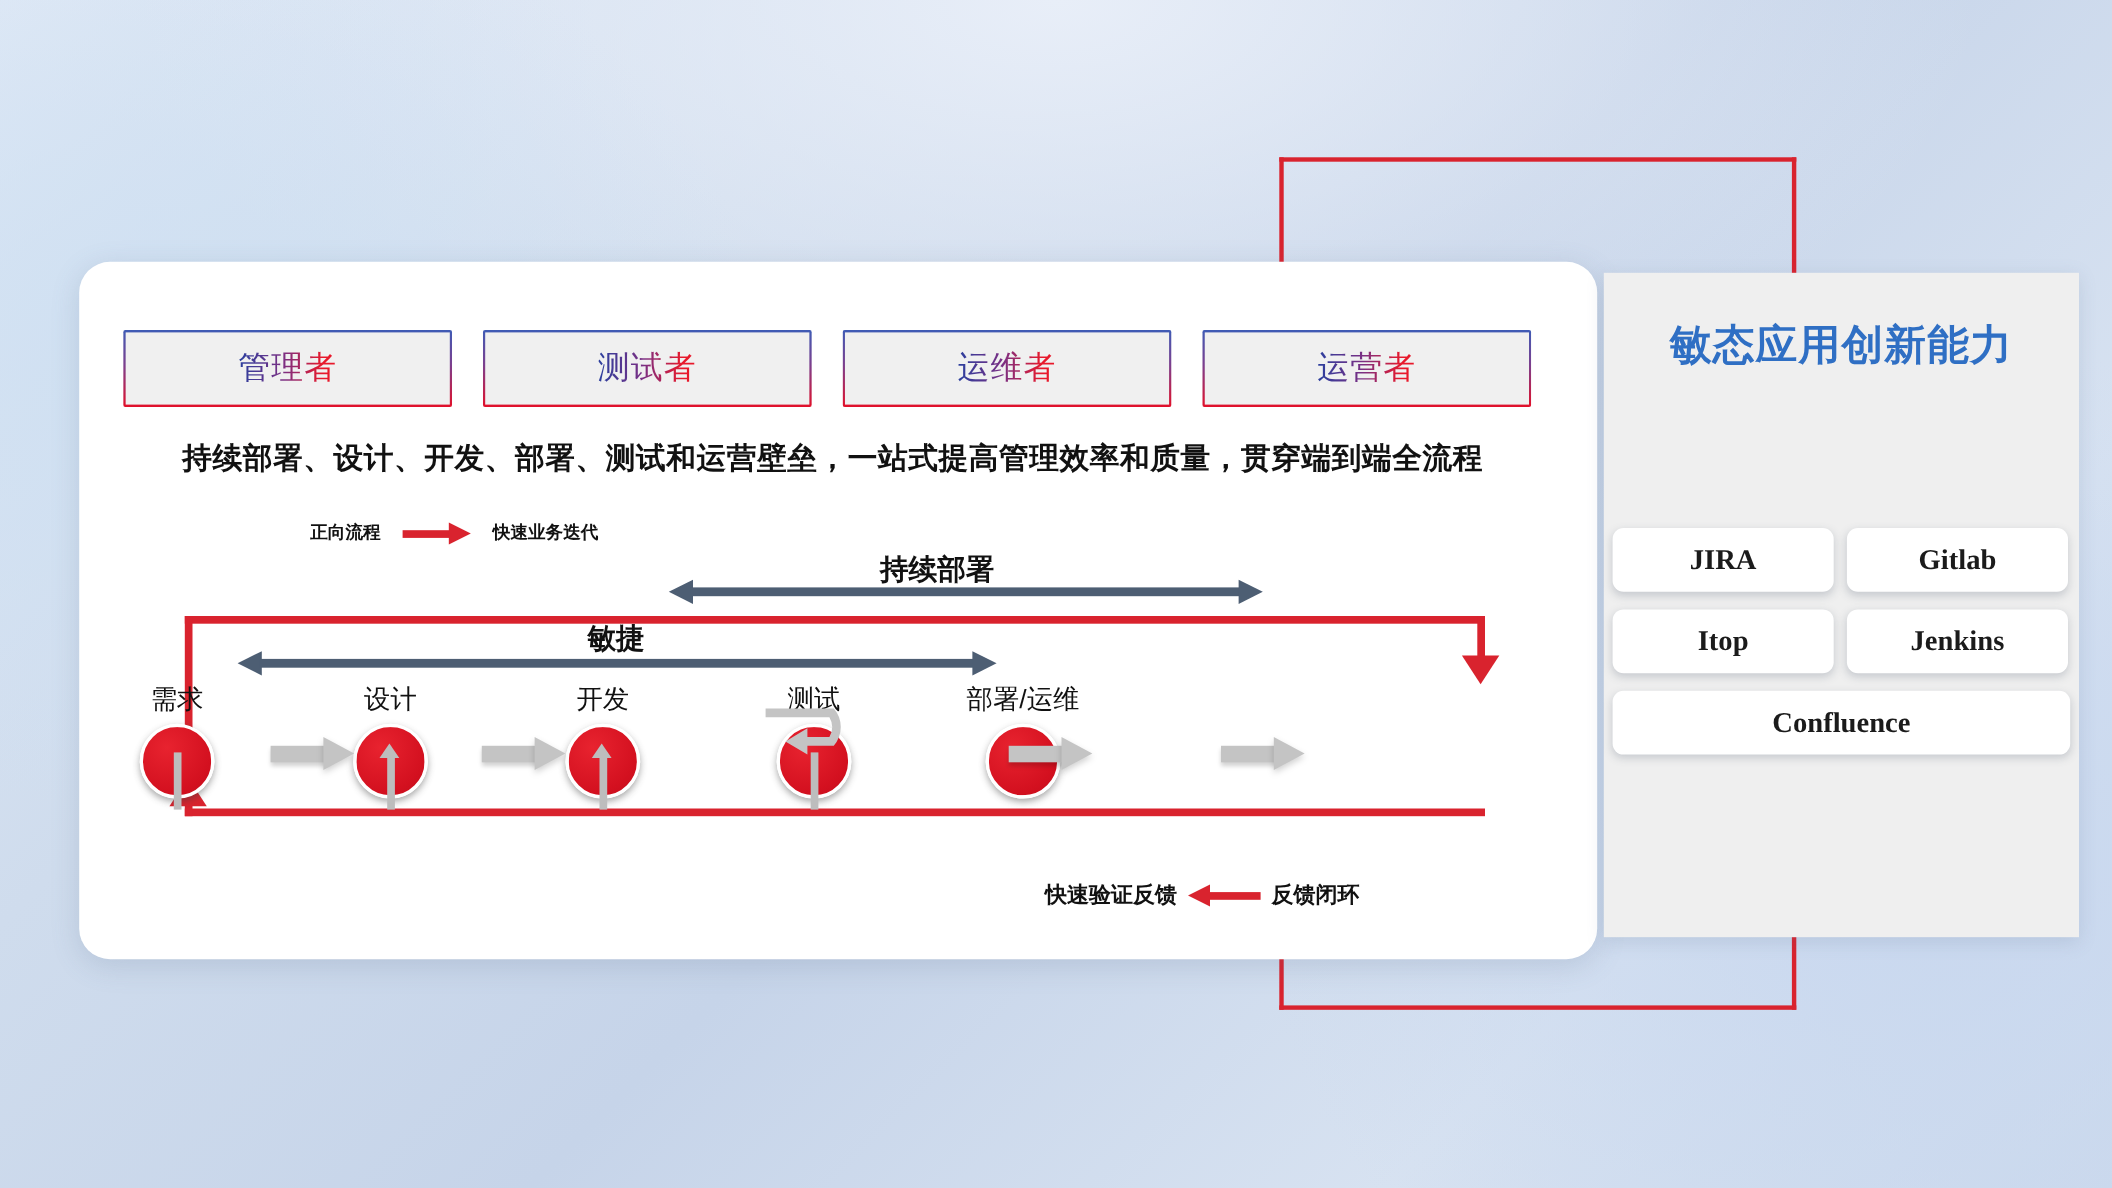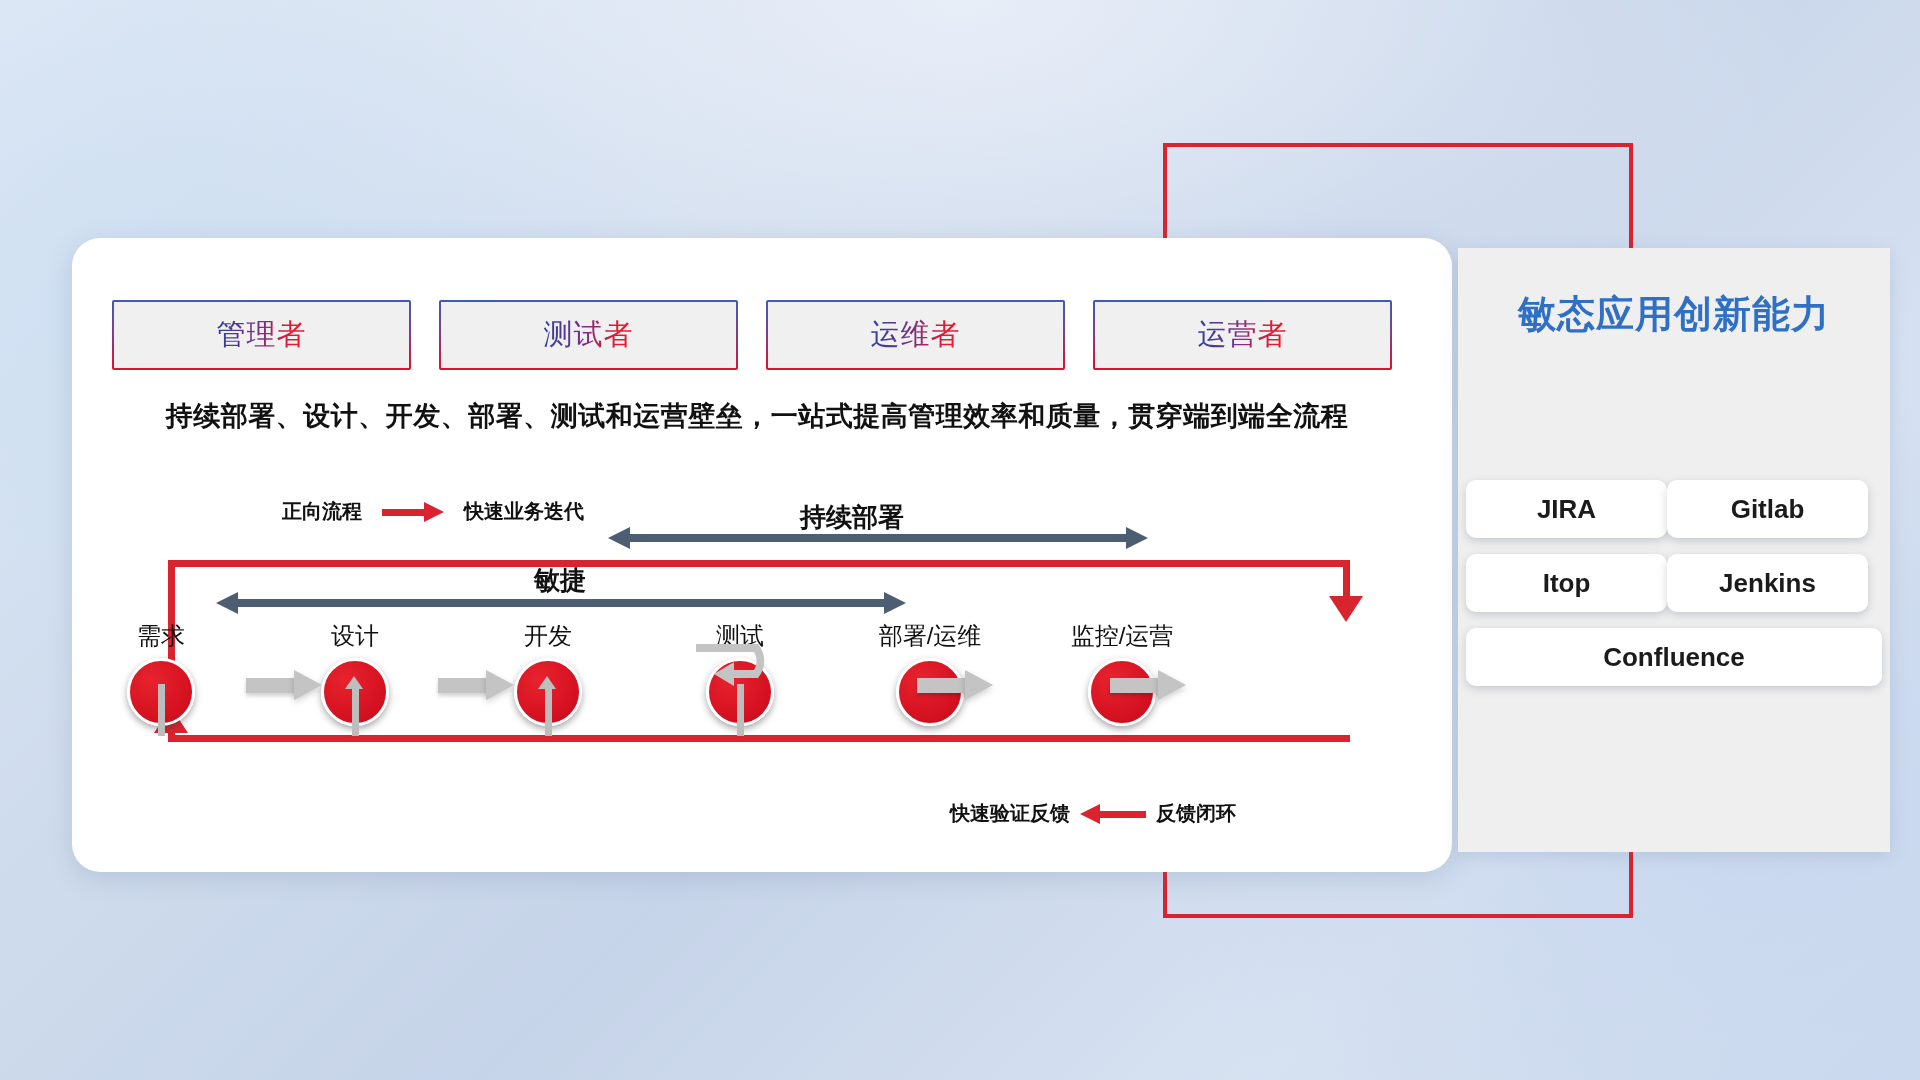--- a/index.html
+++ b/index.html
@@ -81,23 +81,23 @@
     text-align: center;
     font-size: 27px;
     font-weight: bold;
     color: #111111;
     letter-spacing: 0.5px;
   }
 
   
   #legend-forward {
     position: absolute;
-    left: 282px; top: 498px;
+    left: 282px; top: 474px;
     display: flex; align-items: center; gap: 20px;
-    font-size: 20px; font-weight: bold; color: #111;
+    font-size: 16px; font-weight: bold; color: #111;
   }
   .red-arrow-right {
     width: 62px; height: 20px; position: relative;
   }
   .red-arrow-right::before {
     content:''; position:absolute; left:0; top:7px; width:44px; height:7px; background:#d9232e;
   }
   .red-arrow-right::after {
     content:''; position:absolute; left:42px; top:0px;
     width:0; height:0; border-top:10px solid transparent; border-bottom:10px solid transparent;
@@ -211,21 +211,21 @@
   #panel-title {
     position:absolute; left: 1458px; top: 285px; width: 432px;
     text-align:center; color:#2f6fc4; font-size: 40px; font-weight: bold;
     line-height: 1.55;
     letter-spacing: 1px;
   }
   #panel-title .l2 { font-size: 38px; }
 
   #tools {
     position:absolute; left: 1466px; top: 480px; width: 416px;
-    display: flex; flex-wrap: wrap; gap: 16px 0;
+    display: flex; flex-wrap: wrap; gap: 16px 12px; font-family: Liberation Serif, serif;
   }
   .tool-chip {
     height: 58px;
     background: #ffffff;
     border-radius: 10px;
     box-shadow: 0 3px 8px rgba(80,90,110,0.25);
     display:flex; align-items:center; justify-content:center;
     font-size: 26px; font-weight: bold; color: #1b1b1b;
   }
   .tool-half { width: 201px; }
@@ -303,24 +303,20 @@
       <div class="stage-dot"></div>
     </div>
     <div class="stage" style="left:655px; top:620px;">
       <div class="stage-label">测试</div>
       <div class="stage-dot"></div>
     </div>
     <div class="stage" style="left:845px; top:620px;">
       <div class="stage-label">部署/运维</div>
       <div class="stage-dot"></div>
     </div>
-    <div class="stage" style="left:1037px;top:620px;">
-      <div class="stage-label">监控/运营</div>
-      <div class="stage-dot"></div>
-    </div>
 
     <div class="block-arrow" style="left:246px; top:670px;">
       <span class="shaft"></span>
         <span class="tip"></span>
     </div>
     <div class="block-arrow" style="left:438px; top:670px;">
       <span class="shaft"></span>
         <span class="tip"></span>
     </div>
     <div class="block-arrow" style="left:917px; top:670px;">

